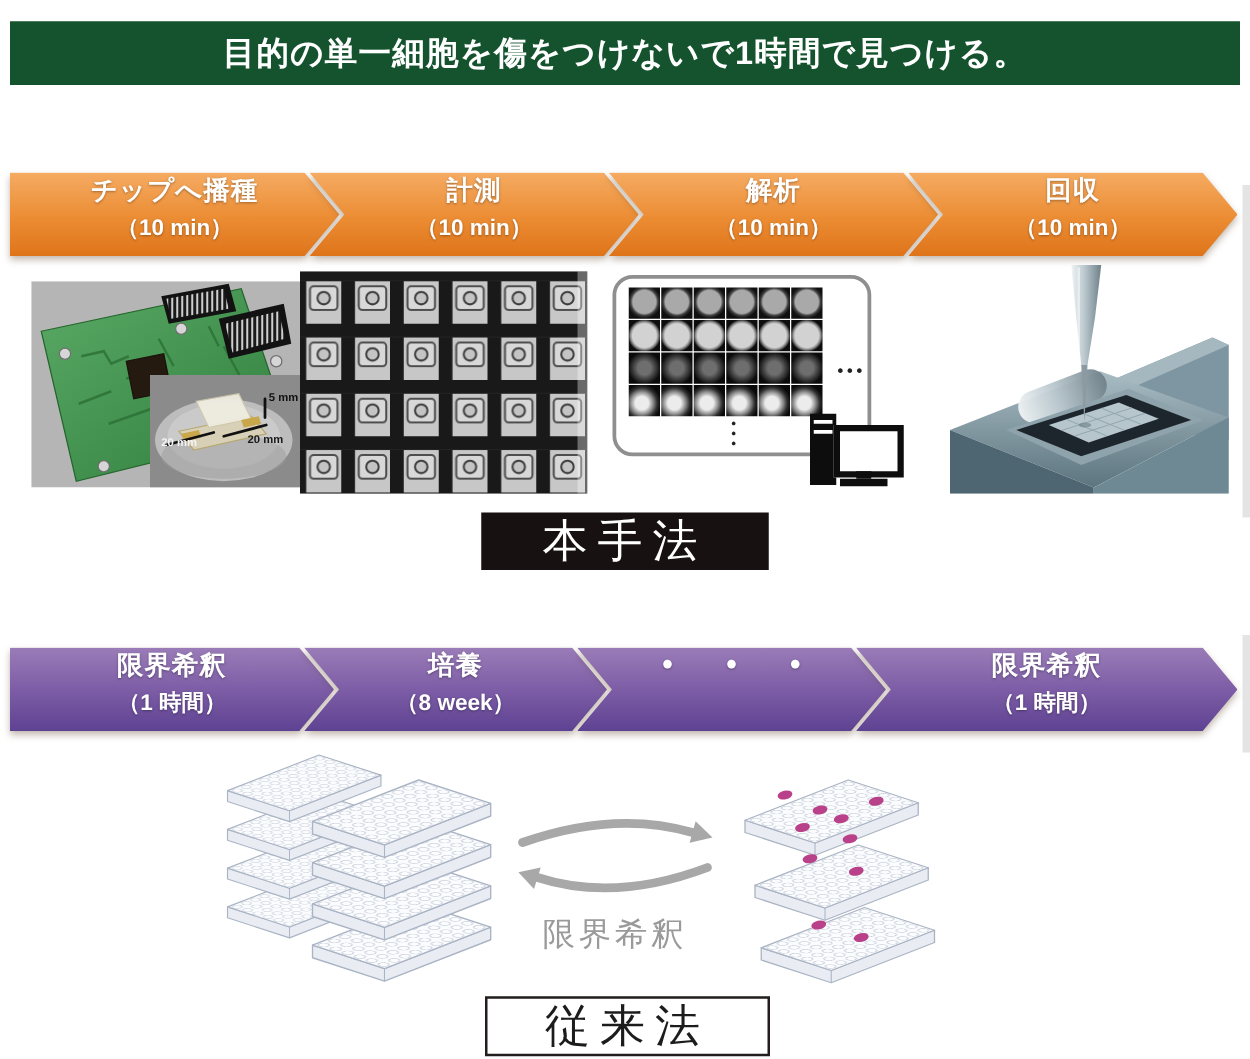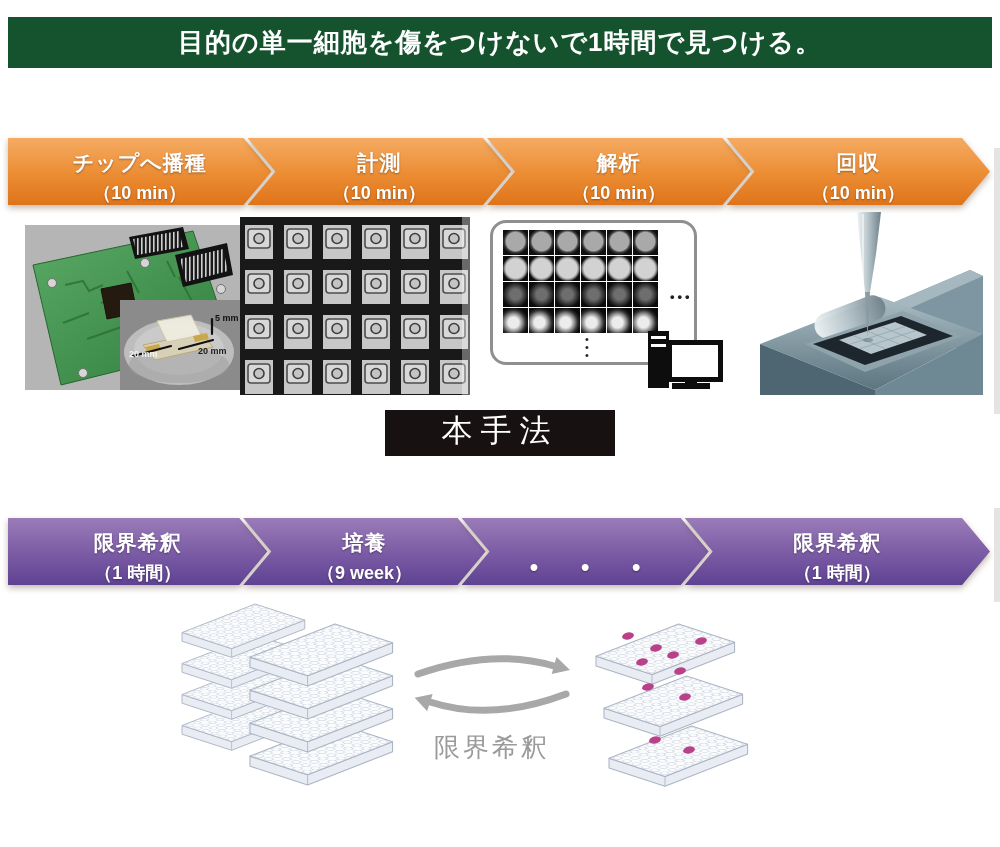--- a/index.html
+++ b/index.html
@@ -10,36 +10,36 @@
   .banner{position:absolute;left:8px;top:17px;width:984px;height:51px;background:#14532d;
           display:flex;align-items:center;justify-content:center;}
   .banner span{color:#fff;font-size:26px;font-weight:600;letter-spacing:1px;}
 
   
   .chevrow{position:absolute;left:8px;width:982px;height:67px;display:flex;}
   .orange-row{top:138px;}
   .purple-row{top:518px;}
   .cw{flex:1;filter:drop-shadow(0 3px 3px rgba(70,40,10,.33));}
   .cw + .cw{margin-left:-24px;}
-  .chev{width:100%;height:100%;display:flex;flex-direction:column;align-items:center;justify-content:flex-end;
+  .chev{width:100%;height:100%;display:flex;flex-direction:column;align-items:center;justify-content:flex-start;
         gap:4px;color:#fff;font-weight:bold;padding:0 28px;box-sizing:border-box;
         clip-path:polygon(0 0,calc(100% - 28px) 0,100% 50%,calc(100% - 28px) 100%,0 100%,28px 50%);}
   .cw.first .chev{clip-path:polygon(0 0,calc(100% - 28px) 0,100% 50%,calc(100% - 28px) 100%,0 100%);}
   .orange-row .chev{background:linear-gradient(180deg,#f5ab62 0%,#eb8c33 55%,#df741a 100%);}
   .purple-row .chev{background:linear-gradient(180deg,#9a7cb8 0%,#7a5aa4 55%,#5e4292 100%);}
   .l1{font-size:21px;letter-spacing:1px;text-shadow:0 1px 2px rgba(0,0,0,.35);white-space:nowrap;}
   .l2{font-size:18px;text-shadow:0 1px 2px rgba(0,0,0,.35);white-space:nowrap;}
   .purple-row .cw:nth-child(1){flex:1.07;}
   .purple-row .cw:nth-child(3){flex:1.02;}
   .purple-row .cw:nth-child(4){flex:1.26;}
   .purple-row .cw:nth-child(5){flex:0.97;}
   .cw.dots .l1{font-size:24px;letter-spacing:18px;padding-left:18px;}
 
   
-  .mlabel{position:absolute;display:flex;justify-content:center;font-size:31px;letter-spacing:8px;}
+  .mlabel{position:absolute;display:flex;align-items:center;justify-content:center;font-size:36px;letter-spacing:8px;}
   .mlabel.dark{left:385px;top:410px;width:230px;height:46px;background:#171112;color:#fff;}
   .mlabel.outline{left:388px;top:797px;width:224px;height:44px;background:#fff;border:2px solid#231d1d;color:#1c1c1c;}
 
   
   .img{position:absolute;}
   .pcb{left:25px;top:225px;width:256px;height:165px;border-radius:32px;}
   .pcb svg{position:absolute;left:0;top:0;}
   .dim{position:absolute;font-size:9px;font-weight:bold;white-space:nowrap;}
   .dim.h5{left:190px;top:88px;color:#111;}
   .dim.w20{left:104px;top:124px;color:#f4f4f4;}
@@ -262,21 +262,21 @@
   <div class="chevrow purple-row">
     <div class="cw first">
       <div class="chev">
         <span class="l1">限界希釈</span>
         <span class="l2">（1 時間）</span>
       </div>
     </div>
     <div class="cw">
       <div class="chev">
         <span class="l1">培養</span>
-        <span class="l2">（9 week）</span>
+        <span class="l2">（8 week）</span>
       </div>
     </div>
     <div class="cw dots">
       <div class="chev">
         <span class="l1">• • •</span>
         <span class="l2"></span>
       </div>
     </div>
     <div class="cw">
       <div class="chev">
@@ -316,17 +316,20 @@
       <ellipse cx="57" cy="62" rx="6" ry="3.5" transform="rotate(-12 57 62)"></ellipse>
       <ellipse cx="95" cy="71" rx="6" ry="3.5" transform="rotate(-12 95 71)"></ellipse>
       <ellipse cx="71" cy="48" rx="6" ry="3.5" transform="rotate(-12 71 48)"></ellipse>
       <ellipse cx="63" cy="87" rx="6" ry="3.5" transform="rotate(-12 63 87)"></ellipse>
       <ellipse cx="100" cy="97" rx="6" ry="3.5" transform="rotate(-12 100 97)"></ellipse>
       <ellipse cx="70" cy="140" rx="6" ry="3.5" transform="rotate(-12 70 140)"></ellipse>
       <ellipse cx="104" cy="150" rx="6" ry="3.5" transform="rotate(-12 104 150)"></ellipse>
     </g>
   </svg>
 
+  <div class="mlabel outline">
+    <span>従来法</span>
+  </div>
 
   <div class="sliver s1"></div>
   <div class="sliver s2"></div>
 
 </div>
 
 </body></html>

